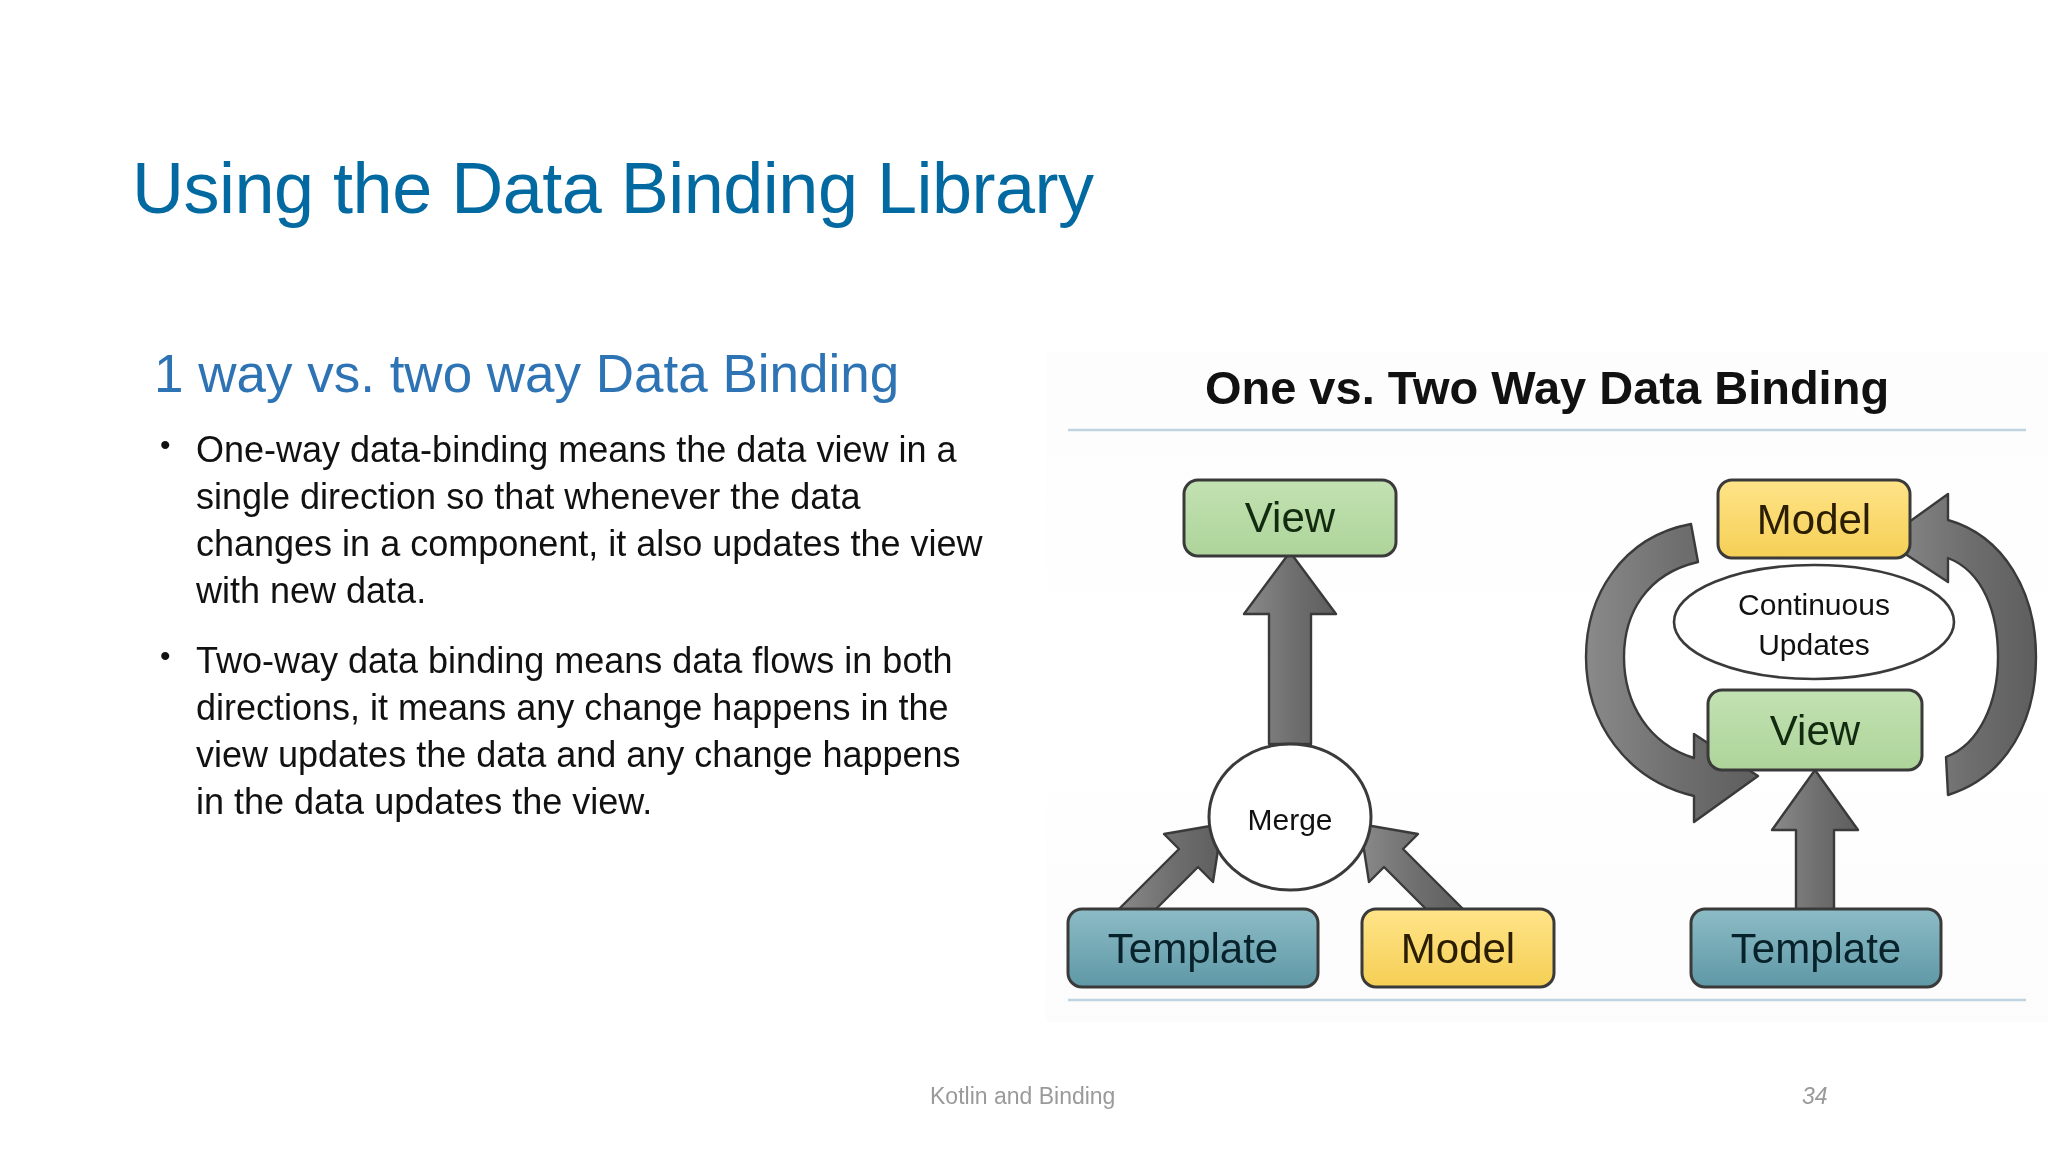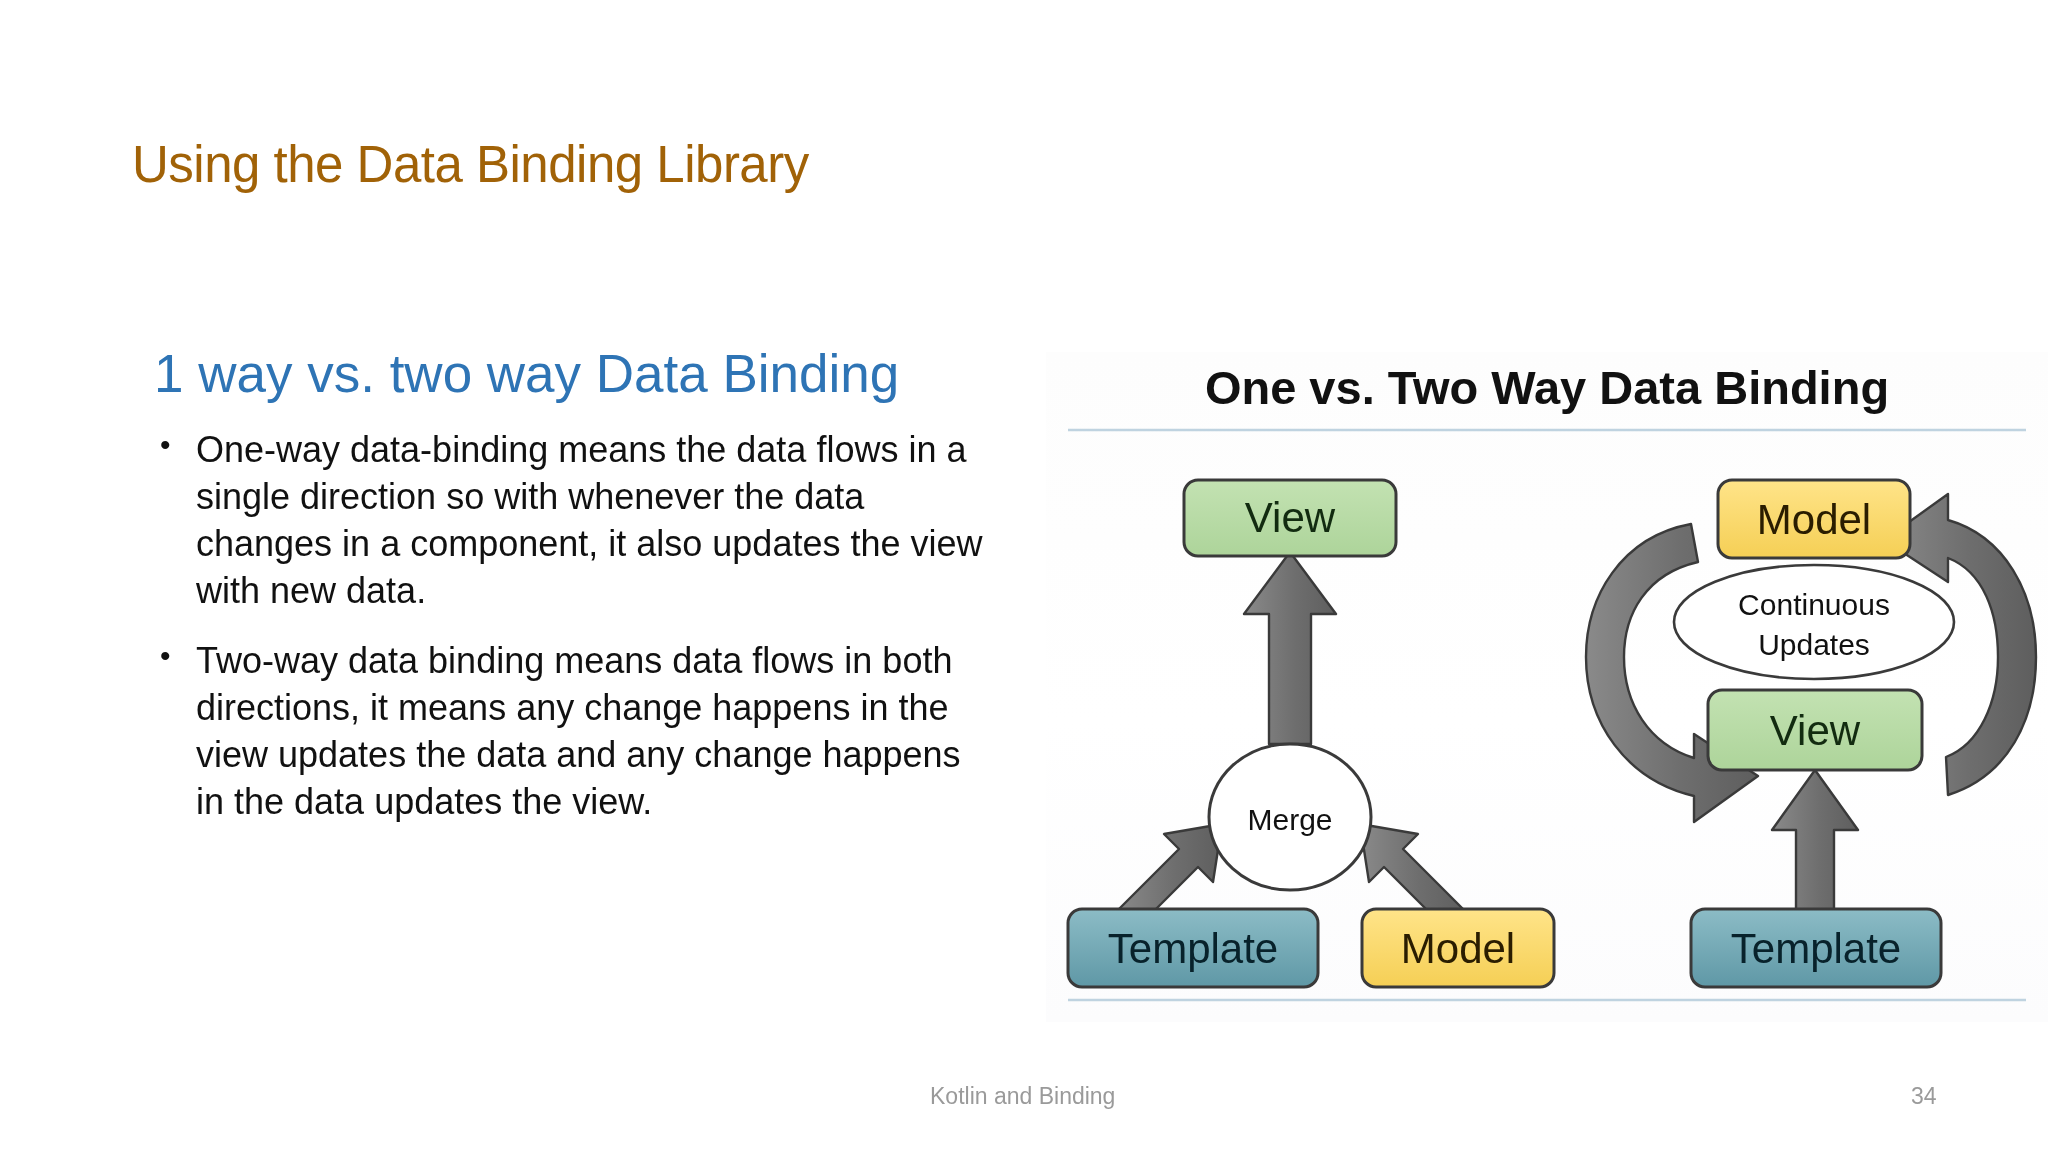--- a/index.html
+++ b/index.html
@@ -15,25 +15,25 @@
     width: 2048px;
     height: 1152px;
     background: #ffffff;
     overflow: hidden;
   }
 
   
   #slide-title {
     position: absolute;
     left: 132px;
-    top: 136px;
+    top: 148px;
     width: 1200px;
-    font-size: 51px;
+    font-size: 72px;
     line-height: 1.12;
-    color: #a16207;
+    color: #0369a1;
     font-weight: 400;
     letter-spacing: -0.5px;
     white-space: nowrap;
   }
 
   
   #android-logo {
     position: absolute;
     left: 1548px;
     top: 82px;
@@ -93,38 +93,39 @@
   
   #footer-note {
     position: absolute;
     left: 930px;
     top: 1083px;
     font-size: 23px;
     color: #9a9a9a;
   }
   #footer-page {
     position: absolute;
-    left: 1911px;
+    left: 1802px;
     top: 1083px;
     font-size: 23px;
     color: #9a9a9a;
+    font-style: italic;
   }
 </style>
 </head>
 <body>
 
 <div id="slide">
 
   <div id="slide-title">Using the Data Binding Library</div>
 
 
   <div id="content-col">
     <div id="section-heading">1 way vs. two way Data Binding</div>
     <ul class="bullets">
-      <li>One-way data-binding means the data flows in a single direction so with whenever the data changes in a component, it also updates the view with new data.</li>
+      <li>One-way data-binding means the data view in a single direction so that whenever the data changes in a component, it also updates the view with new data.</li>
       <li>Two-way data binding means data flows in both directions, it means any change happens in the view updates the data and any change happens in the data updates the view.</li>
     </ul>
   </div>
 
   <div id="diagram">
     <svg viewBox="0 0 1002 670" xmlns="http://www.w3.org/2000/svg">
       <defs>
         <linearGradient id="gGreen" x1="0" y1="0" x2="0" y2="1">
           <stop offset="0%" stop-color="#C3E2B2"></stop>
           <stop offset="100%" stop-color="#ADD49A"></stop>

